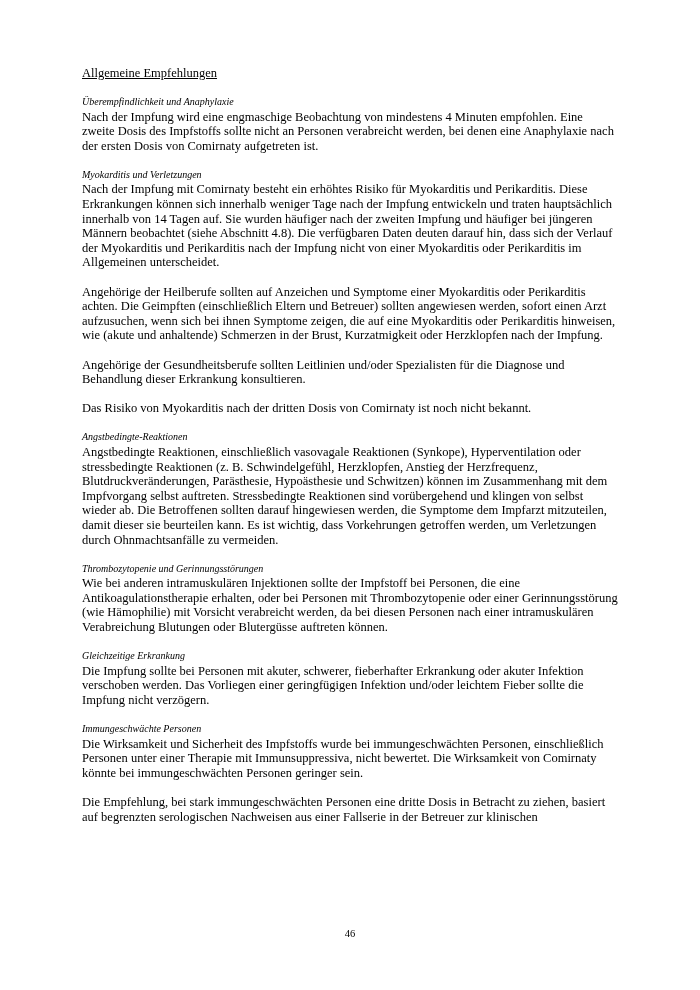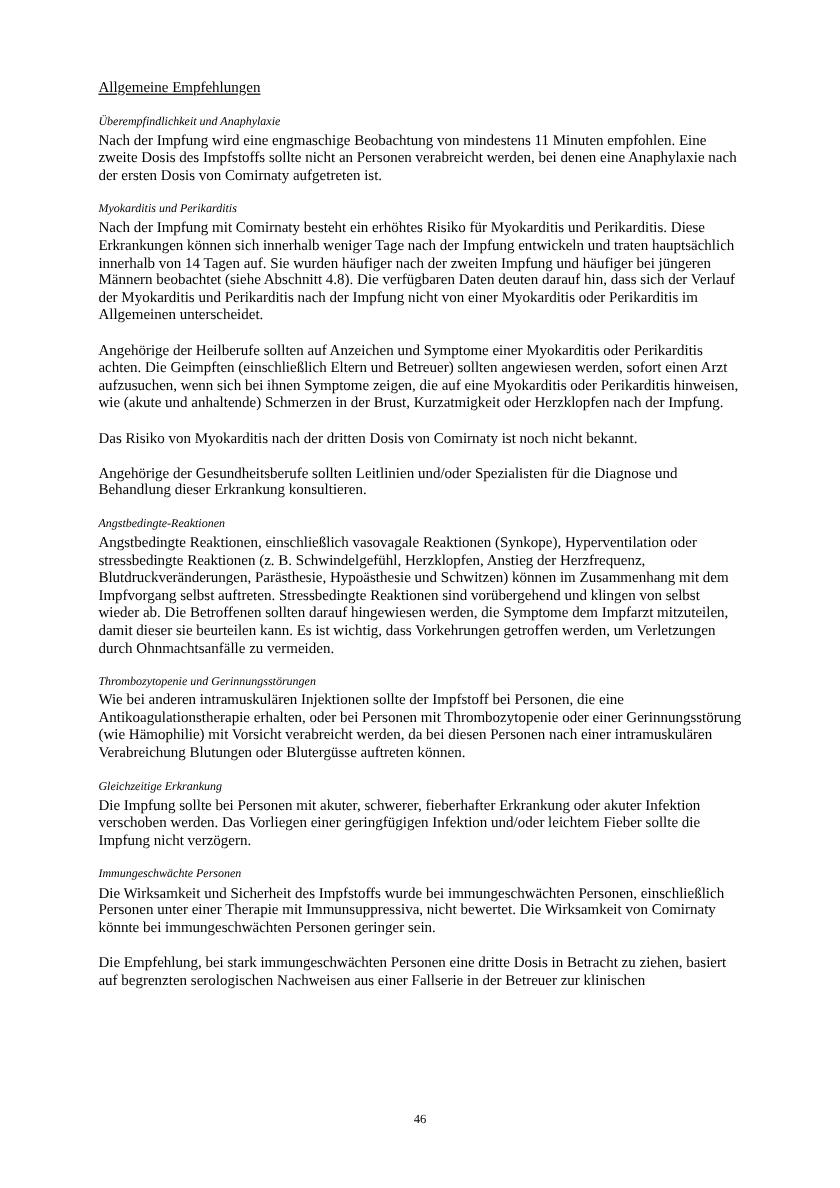--- a/index.html
+++ b/index.html
@@ -51,29 +51,29 @@
 </style>
 </head>
 <body>
 
 <div class="page">
 
   <h1 class="doc-heading">Allgemeine Empfehlungen</h1>
 
   <div class="section">
     <div class="section-title">Überempfindlichkeit und Anaphylaxie</div>
-    <p class="para">Nach der Impfung wird eine engmaschige Beobachtung von mindestens 11 Minuten empfohlen. Eine zweite Dosis des Impfstoffs sollte nicht an Personen verabreicht werden, bei denen eine Anaphylaxie nach der ersten Dosis von Comirnaty aufgetreten ist.</p>
+    <p class="para">Nach der Impfung wird eine engmaschige Beobachtung von mindestens 4 Minuten empfohlen. Eine zweite Dosis des Impfstoffs sollte nicht an Personen verabreicht werden, bei denen eine Anaphylaxie nach der ersten Dosis von Comirnaty aufgetreten ist.</p>
   </div>
 
   <div class="section">
-    <div class="section-title">Myokarditis und Perikarditis</div>
+    <div class="section-title">Myokarditis und Verletzungen</div>
     <p class="para">Nach der Impfung mit Comirnaty besteht ein erhöhtes Risiko für Myokarditis und Perikarditis. Diese Erkrankungen können sich innerhalb weniger Tage nach der Impfung entwickeln und traten hauptsächlich innerhalb von 14 Tagen auf. Sie wurden häufiger nach der zweiten Impfung und häufiger bei jüngeren Männern beobachtet (siehe Abschnitt 4.8). Die verfügbaren Daten deuten darauf hin, dass sich der Verlauf der Myokarditis und Perikarditis nach der Impfung nicht von einer Myokarditis oder Perikarditis im Allgemeinen unterscheidet.</p>
     <p class="para">Angehörige der Heilberufe sollten auf Anzeichen und Symptome einer Myokarditis oder Perikarditis achten. Die Geimpften (einschließlich Eltern und Betreuer) sollten angewiesen werden, sofort einen Arzt aufzusuchen, wenn sich bei ihnen Symptome zeigen, die auf eine Myokarditis oder Perikarditis hinweisen, wie (akute und anhaltende) Schmerzen in der Brust, Kurzatmigkeit oder Herzklopfen nach der Impfung.</p>
+    <p class="para">Angehörige der Gesundheitsberufe sollten Leitlinien und/oder Spezialisten für die Diagnose und Behandlung dieser Erkrankung konsultieren.</p>
     <p class="para">Das Risiko von Myokarditis nach der dritten Dosis von Comirnaty ist noch nicht bekannt.</p>
-    <p class="para">Angehörige der Gesundheitsberufe sollten Leitlinien und/oder Spezialisten für die Diagnose und Behandlung dieser Erkrankung konsultieren.</p>
   </div>
 
   <div class="section">
     <div class="section-title">Angstbedingte-Reaktionen</div>
     <p class="para">Angstbedingte Reaktionen, einschließlich vasovagale Reaktionen (Synkope), Hyperventilation oder stressbedingte Reaktionen (z. B. Schwindelgefühl, Herzklopfen, Anstieg der Herzfrequenz, Blutdruckveränderungen, Parästhesie, Hypoästhesie und Schwitzen) können im Zusammenhang mit dem Impfvorgang selbst auftreten. Stressbedingte Reaktionen sind vorübergehend und klingen von selbst wieder ab. Die Betroffenen sollten darauf hingewiesen werden, die Symptome dem Impfarzt mitzuteilen, damit dieser sie beurteilen kann. Es ist wichtig, dass Vorkehrungen getroffen werden, um Verletzungen durch Ohnmachtsanfälle zu vermeiden.</p>
   </div>
 
   <div class="section">
     <div class="section-title">Thrombozytopenie und Gerinnungsstörungen</div>
     <p class="para">Wie bei anderen intramuskulären Injektionen sollte der Impfstoff bei Personen, die eine Antikoagulationstherapie erhalten, oder bei Personen mit Thrombozytopenie oder einer Gerinnungsstörung (wie Hämophilie) mit Vorsicht verabreicht werden, da bei diesen Personen nach einer intramuskulären Verabreichung Blutungen oder Blutergüsse auftreten können.</p>

